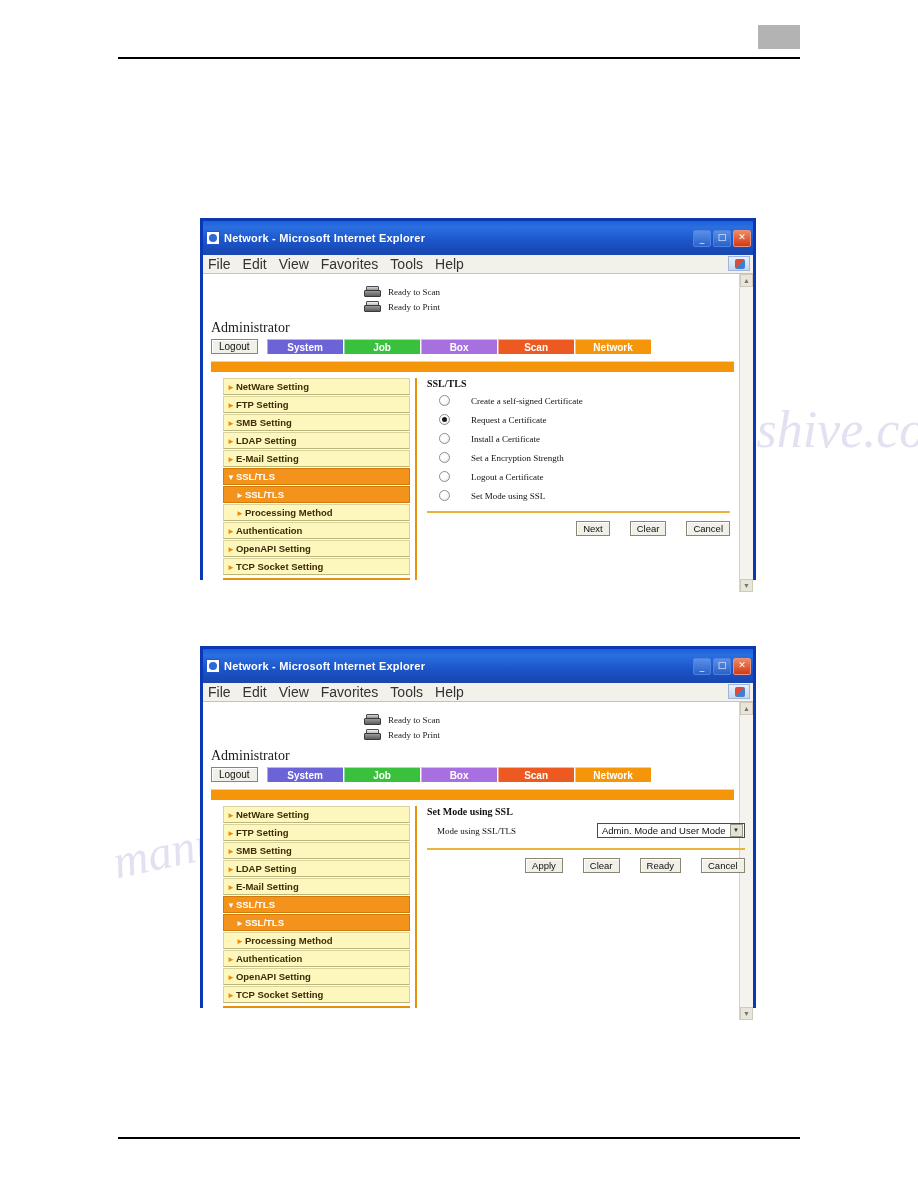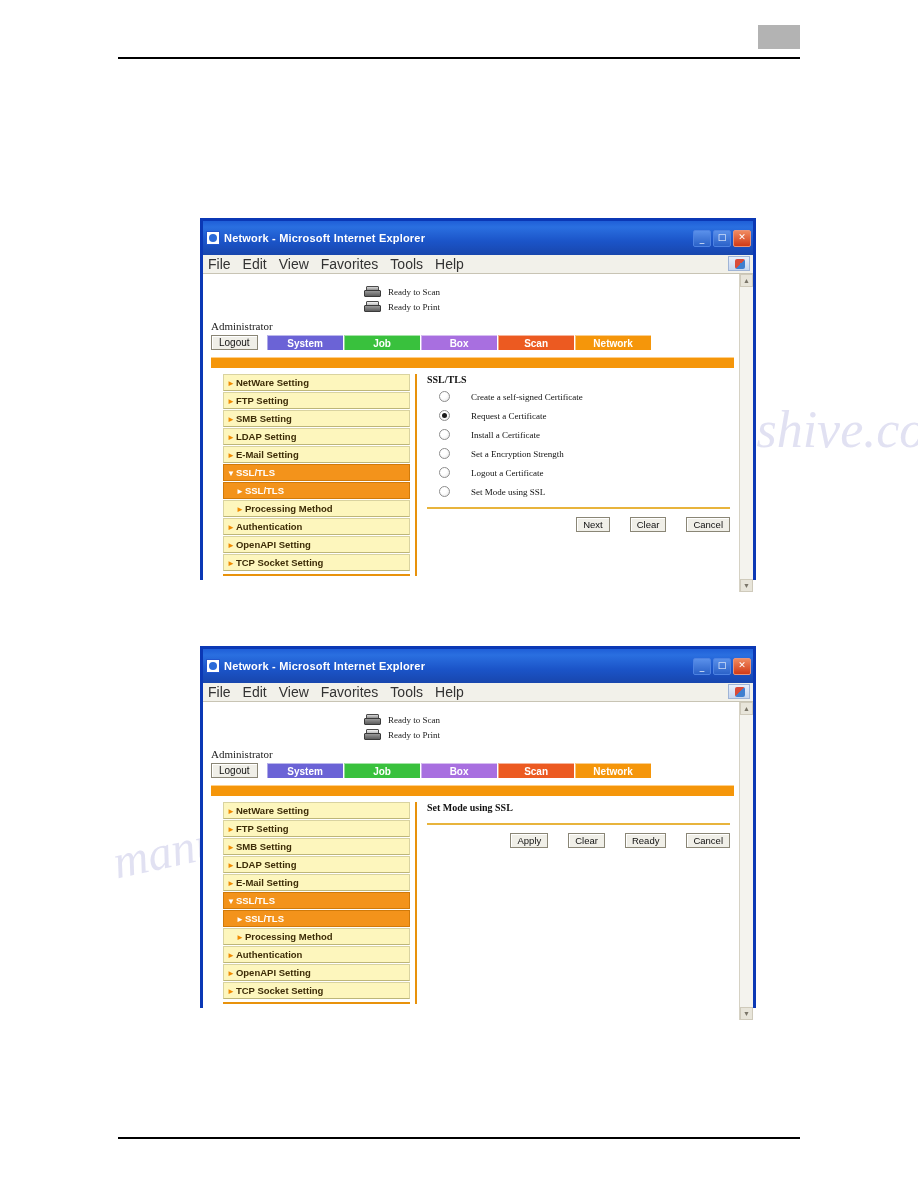--- a/index.html
+++ b/index.html
@@ -165,21 +165,21 @@
     border: 1px solid #4a4a4a; box-sizing: border-box;
     border-radius: 1px;
   }
   .dev-icon.printer .lid {
     background: linear-gradient(to bottom, #f4f4f4, #bdbdbd);
   }
   .status-text { font-size: 9px; color: #1a1a1a; font-family: "Liberation Serif", serif; }
 
   .admin-label {
     margin: 7px 0 3px 8px;
-    font-size: 11px; color: #1a1a1a;
+    font-size: 14px; color: #1a1a1a;
     font-family: "Liberation Serif", serif;
   }
 
   
   .tab-row {
     display: flex; align-items: center;
     margin: 0 0 2px 8px;
   }
   .logout-btn {
     font-size: 10px; font-family: "Liberation Sans", sans-serif;
@@ -514,20 +514,27 @@
             <div class="nav-item active"><span class="arrow">▼</span><span>SSL/TLS</span></div>
             <div class="nav-item active sub"><span class="arrow">►</span><span>SSL/TLS</span></div>
             <div class="nav-item sub"><span class="arrow">►</span><span>Processing Method</span></div>
             <div class="nav-item"><span class="arrow">►</span><span>Authentication</span></div>
             <div class="nav-item"><span class="arrow">►</span><span>OpenAPI Setting</span></div>
             <div class="nav-item"><span class="arrow">►</span><span>TCP Socket Setting</span></div>
           </div>
         <div class="vdivider"></div>
         <div class="content">
           <div class="content-title">Set Mode using SSL</div>
+          <div class="field-row">
+            <span class="field-label">Mode using SSL/TLS</span>
+            <span class="select-box">
+              <span class="select-value">Admin. Mode and User Mode</span>
+              <span class="select-arrow">▼</span>
+            </span>
+          </div>
           <div class="hr-gold"></div>
           <div class="btn-row">
             <div class="form-btn">Apply</div>
             <div class="form-btn">Clear</div>
             <div class="form-btn">Ready</div>
             <div class="form-btn">Cancel</div>
           </div>
         </div>
       </div>
 

